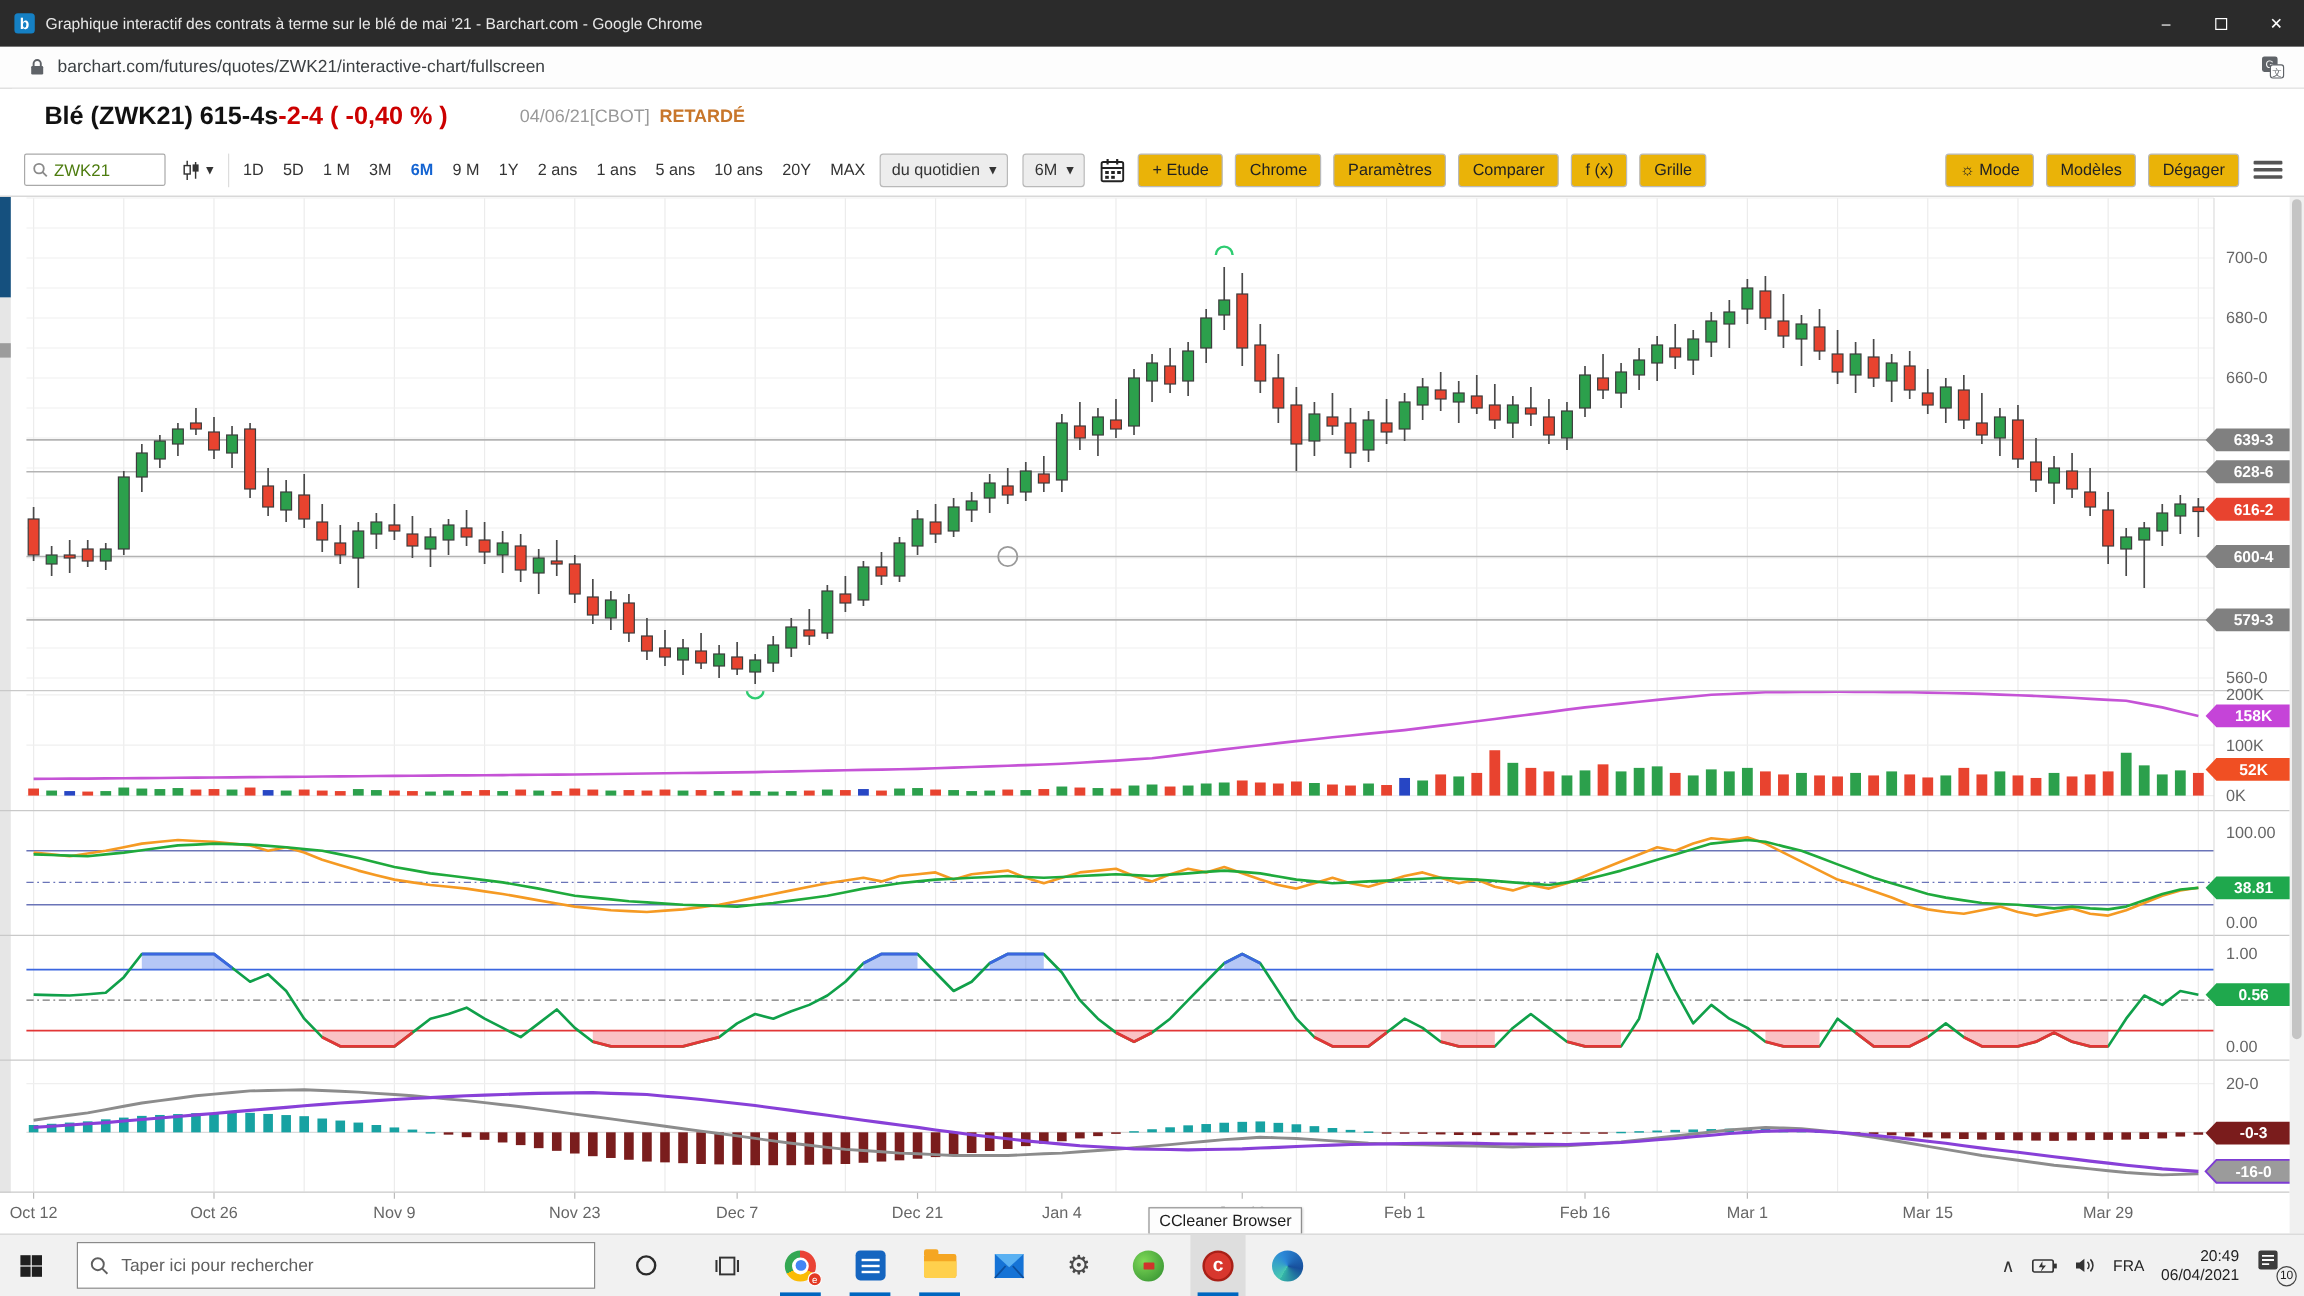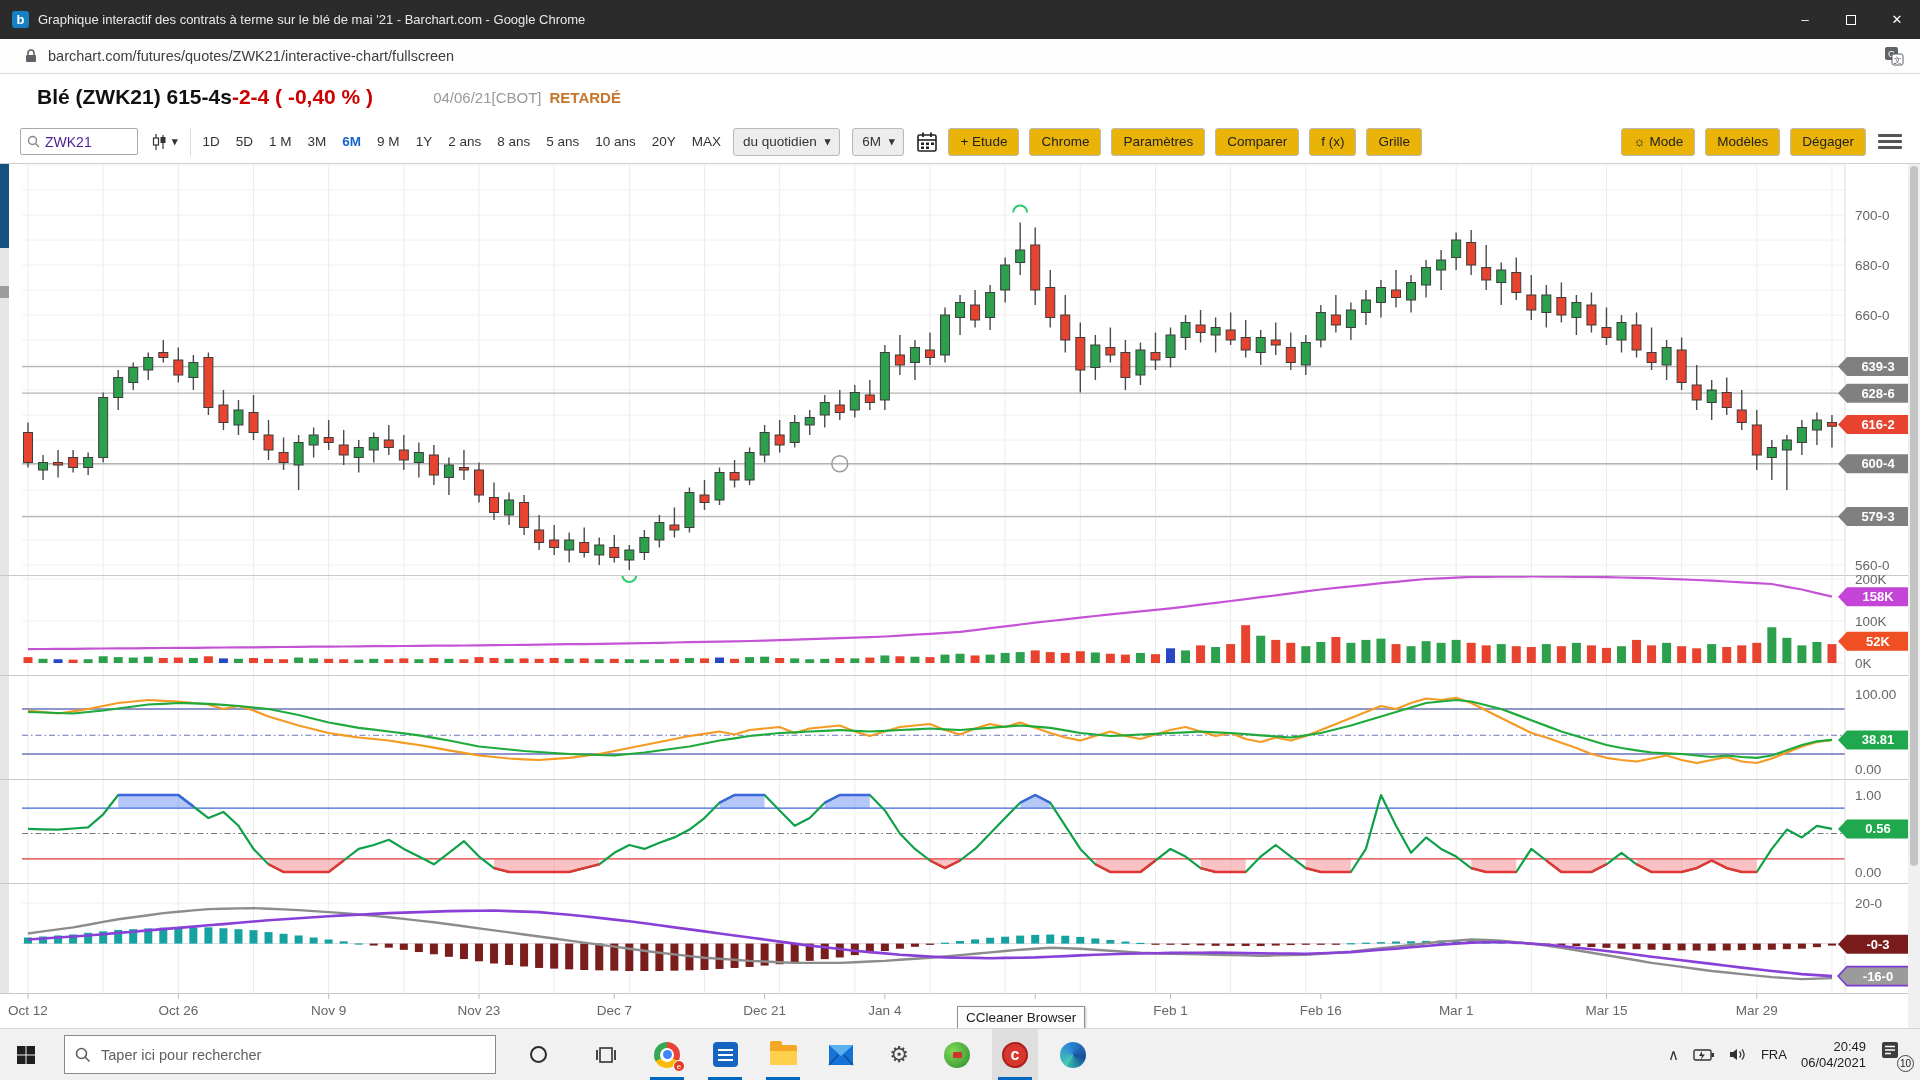--- a/index.html
+++ b/index.html
@@ -23,21 +23,21 @@
             align-items:center;z-index:6;}
   #quote-title{font-size:21px;font-weight:bold;color:#111;margin-left:27px;}
   #quote-change{font-size:21px;font-weight:bold;color:#c00;}
   #quote-date{font-size:15px;color:#999;margin-left:60px;}
   #quote-delayed{font-size:15px;color:#c8762a;font-weight:bold;margin-left:8px;}
   
   #toolbar{position:absolute;left:0;top:120px;width:1920px;height:44px;background:#fff;border-bottom:1px solid #cfcfcf;
            display:flex;align-items:center;z-index:6;font-size:13.5px;color:#333;}
   #symsearch{width:118px;height:27px;border:1px solid #a9a9a9;border-radius:2px;background:#fff;display:flex;
              align-items:center;margin-left:20px;padding-left:6px;}
-  #symsearch span{margin-left:5px;font-size:14px;color:#4c1d95;}
+  #symsearch span{margin-left:5px;font-size:14px;color:#4d7c0f;}
   #charttype{display:flex;align-items:center;margin-left:14px;color:#333;}
   .vdiv{width:1px;height:28px;background:#ddd;margin:0 12px;}
   #ranges{display:flex;align-items:center;gap:16px;font-weight:500;}
   #ranges .rng{cursor:default;white-space:nowrap;}
   #ranges .sel{color:#1464d2;font-weight:bold;}
   .selbox{height:28px;background:#ededed;border:1px solid #b9b9b9;border-radius:3px;display:flex;align-items:center;
           padding:0 9px;margin-left:12px;font-weight:500;}
   .selbox b{margin-left:8px;font-size:11px;}
   .tbtn{height:28px;background:#eab308;border:1px solid #b9b9b9;border-radius:3px;display:flex;align-items:center;
         padding:0 11px;margin-left:10px;color:#222;white-space:nowrap;}
@@ -150,21 +150,21 @@
     <div class="vdiv"></div>
     <div id="ranges">
         <span class="rng">1D</span>
         <span class="rng">5D</span>
         <span class="rng">1 M</span>
         <span class="rng">3M</span>
         <span class="rng sel">6M</span>
         <span class="rng">9 M</span>
         <span class="rng">1Y</span>
         <span class="rng">2 ans</span>
-        <span class="rng">8 ans</span>
+        <span class="rng">1 ans</span>
         <span class="rng">5 ans</span>
         <span class="rng">10 ans</span>
         <span class="rng">20Y</span>
         <span class="rng">MAX</span>
       </div>
     <div class="selbox" id="freqsel">
       <span>du quotidien</span>
       <b>▾</b>
     </div>
     <div class="selbox">

